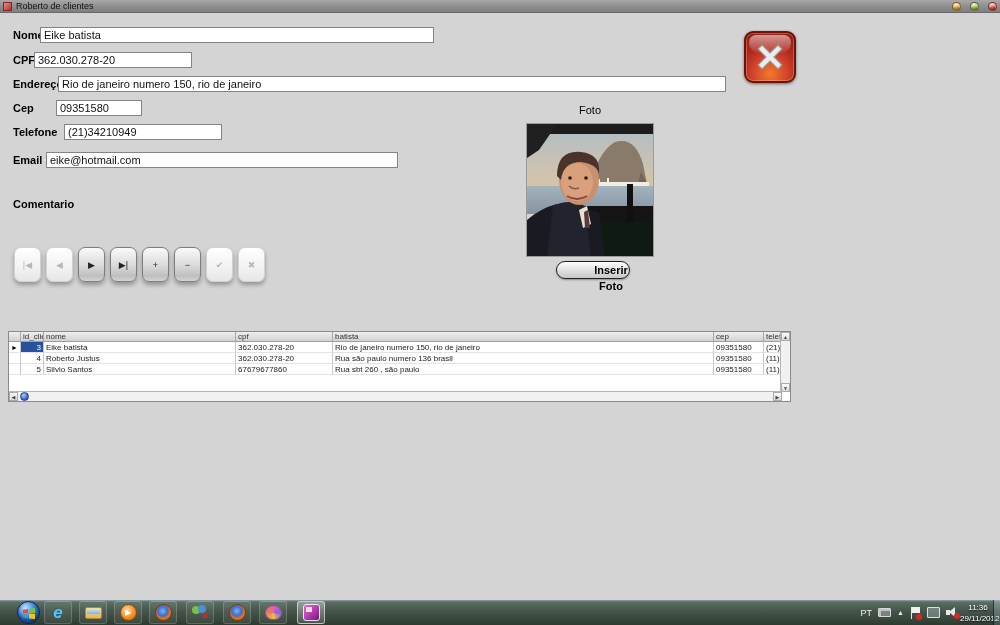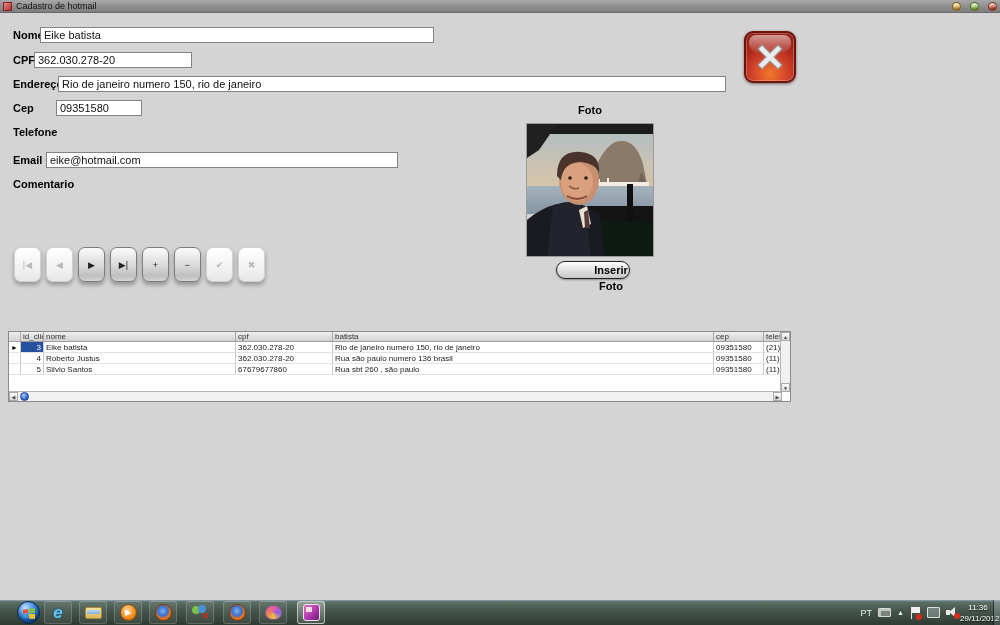--- a/index.html
+++ b/index.html
@@ -32,21 +32,21 @@
   .close-big { position:absolute; left:744px; top:17px; width:52px; height:52px;
     border-radius:9px; border:2px solid #6f1209; cursor:pointer;
     background:radial-gradient(circle at 50% 85%, #f07a2a 0%, #d4452c 35%, #b02a1c 60%, #8c1a10 100%);
     box-shadow:0 1px 3px rgba(0,0,0,.5), inset 0 0 0 1px rgba(255,255,255,.25); }
   .close-big::before { content:""; position:absolute; left:3px; right:3px; top:2px; height:18px;
     border-radius:7px 7px 10px 10px; background:linear-gradient(180deg,rgba(255,255,255,.55),rgba(255,255,255,.05)); }
   .close-x { position:absolute; left:6px; top:6px; width:36px; height:36px; }
 
   
   .foto-label { position:absolute; left:545px; top:90px; width:90px; text-align:center;
-    font-size:11px; font-weight:bold; }
+    font-size:11px; font-weight:normal; }
   .photo { position:absolute; left:526px; top:109px; width:128px; height:134px;
     border:1px solid #9a9a9a; overflow:hidden; }
   .inserir-btn { position:absolute; left:556px; top:247px; width:74px; height:18px;
     border:1px solid #222; border-radius:9px;
     background:linear-gradient(180deg,#ffffff,#dcdcdc 60%,#c8c8c8);
     font-size:11px; font-weight:bold; text-align:center; line-height:16px; cursor:pointer;
     box-shadow:0 1px 2px rgba(0,0,0,.35);padding-left:36px; }
 
   
   .navbar { position:absolute; left:14px; top:233px; display:flex; gap:5px; }
@@ -151,21 +151,21 @@
     background:linear-gradient(180deg,rgba(200,215,230,.35),rgba(150,170,190,.2));
     border-left:1px solid rgba(0,0,0,.6); cursor:pointer; }
 </style>
 </head>
 <body>
 
 <div id="screen">
 
   <div class="titlebar">
     <div class="title-icon"></div>
-    <div class="title-text">Cadastro de hotmail</div>
+    <div class="title-text">Roberto de clientes</div>
     <div class="win-circles">
       <div class="circle c-amber"></div>
       <div class="circle c-green"></div>
       <div class="circle c-red"></div>
     </div>
   </div>
 
   <div class="client">
 
     <div class="flabel" style="left:13px; top:15px;">Nome</div>
@@ -174,25 +174,26 @@
     <div class="flabel" style="left:13px; top:40px;">CPF</div>
     <input class="finput" style="left: 34px; top: 38px; width: 158px;" value="362.030.278-20">
 
     <div class="flabel" style="left:13px; top:64px;">Endereço</div>
     <input class="finput" style="left: 58px; top: 62px; width: 668px;" value="Rio de janeiro numero 150, rio de janeiro">
 
     <div class="flabel" style="left:13px; top:88px;">Cep</div>
     <input class="finput" style="left: 56px; top: 86px; width: 86px;" value="09351580">
 
     <div class="flabel" style="left:13px; top:112px;">Telefone</div>
+    <input class="finput" style="left: 64px; top: 110px; width: 158px;" value="(21)34210949">
 
     <div class="flabel" style="left:13px; top:140px;">Email</div>
     <input class="finput" style="left: 46px; top: 138px; width: 352px;" value="eike@hotmail.com">
 
-    <div class="flabel" style="left:13px; top:164px;">Comentario</div>
+    <div class="flabel" style="left:13px; top:184px;">Comentario</div>
 
     <div class="close-big">
       <svg class="close-x" viewBox="0 0 36 36">
         <path d="M6 10 L10 6 L18 14 L26 6 L30 10 L22 18 L30 26 L26 30 L18 22 L10 30 L6 26 L14 18 Z" fill="#ececec" stroke="#9a9a9a" stroke-width="1.2"></path>
       </svg>
     </div>
 
     <div class="foto-label">Foto</div>
     <div class="photo">
       <svg width="128" height="134" viewBox="0 0 128 134">

